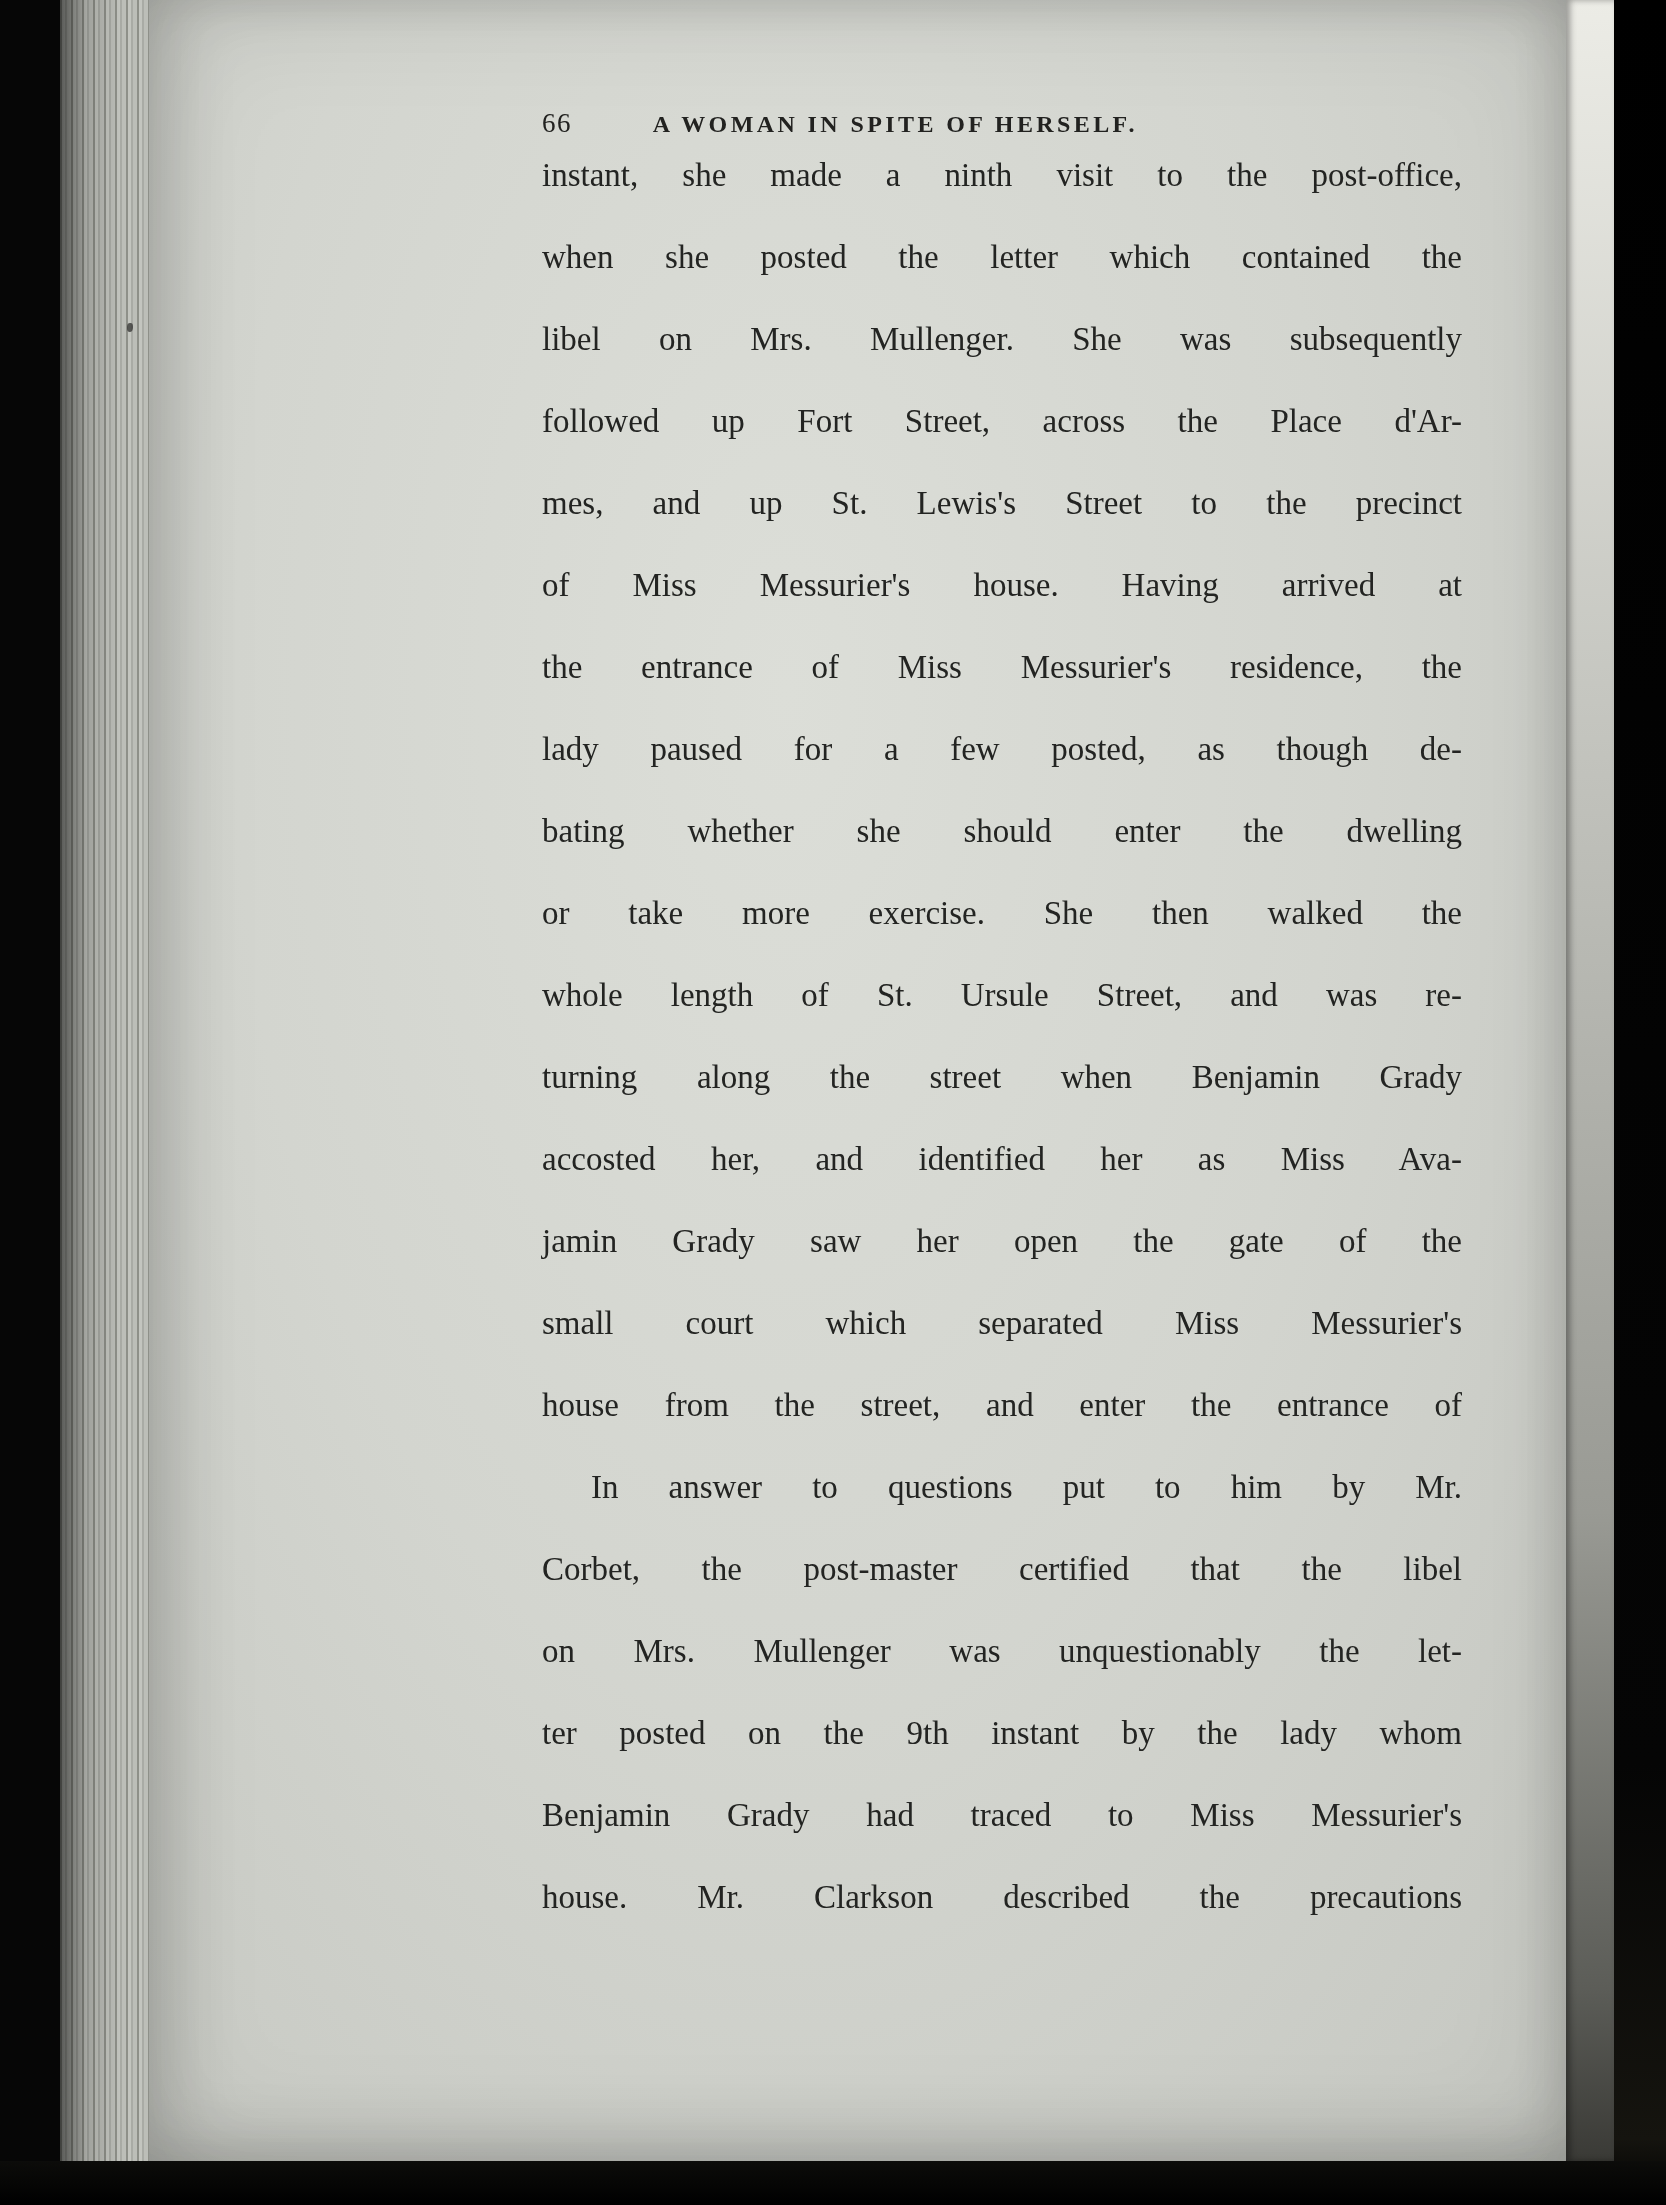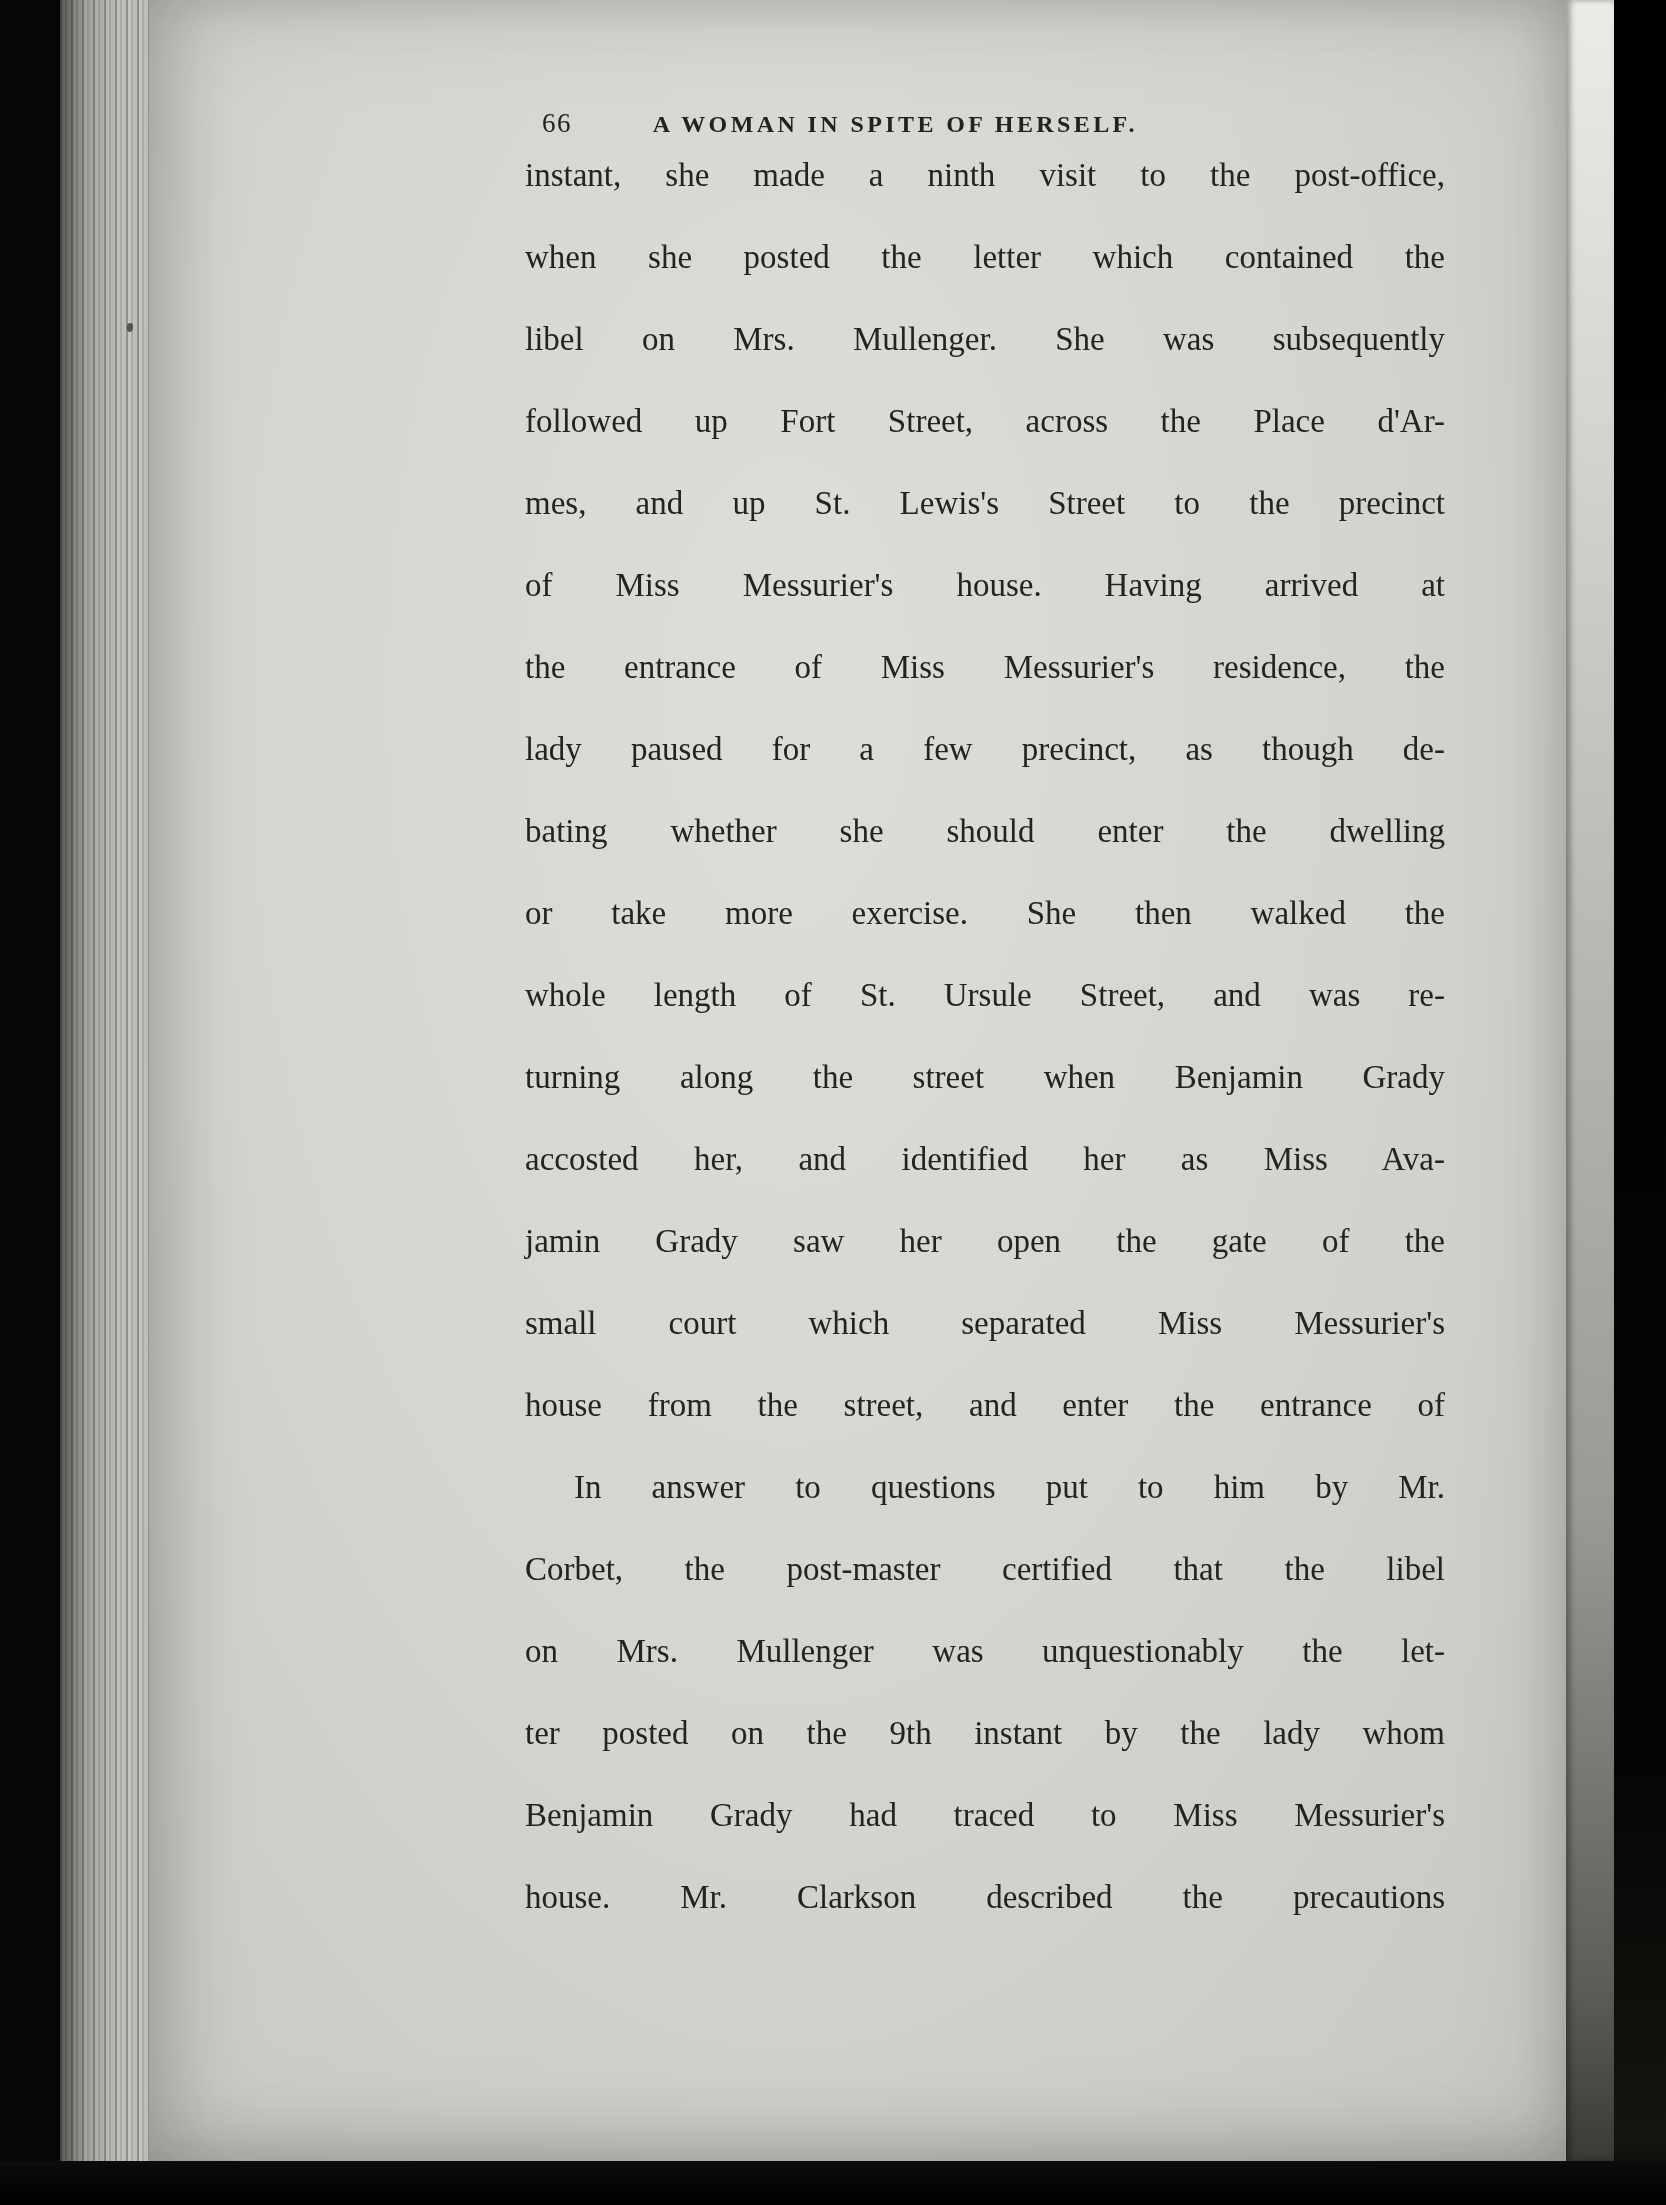--- a/index.html
+++ b/index.html
@@ -101,21 +101,21 @@
   .running-title {
     font-size: 24px;
     font-weight: 700;
     letter-spacing: 3.4px;
     margin-left: 81px;
   }
 
   
   .text-block {
     position: absolute;
-    left: 376px;
+    left: 393px;
     top: 134px;
     width: 920px;
     color: #232422;
     font-size: 33px;
   }
   .para { margin: 0; }
   .line {
     line-height: 82px;
     text-align: justify;
     text-align-last: justify;
@@ -137,21 +137,21 @@
     </div>
     <div class="text-block">
         <div class="para">
           <div class="line">instant, she made a ninth visit to the post-office,</div>
           <div class="line">when she posted the letter which contained the</div>
           <div class="line">libel on Mrs. Mullenger.  She was subsequently</div>
           <div class="line">followed up Fort Street, across the Place d'Ar-</div>
           <div class="line">mes, and up St. Lewis's Street to the precinct</div>
           <div class="line">of Miss Messurier's house.  Having arrived at</div>
           <div class="line">the entrance of Miss Messurier's residence, the</div>
-          <div class="line">lady paused for a few precinct, as though de-</div>
+          <div class="line">lady paused for a few posted, as though de-</div>
           <div class="line">bating whether she should enter the dwelling</div>
           <div class="line">or take more exercise.  She then walked the</div>
           <div class="line">whole length of St. Ursule Street, and was re-</div>
           <div class="line">turning along the street when Benjamin Grady</div>
           <div class="line">accosted her, and identified her as Miss Ava-</div>
           <div class="line">jamin Grady saw her open the gate of the</div>
           <div class="line">small court which separated Miss Messurier's</div>
           <div class="line">house from the street, and enter the entrance of</div>
         </div>
         <div class="para">

